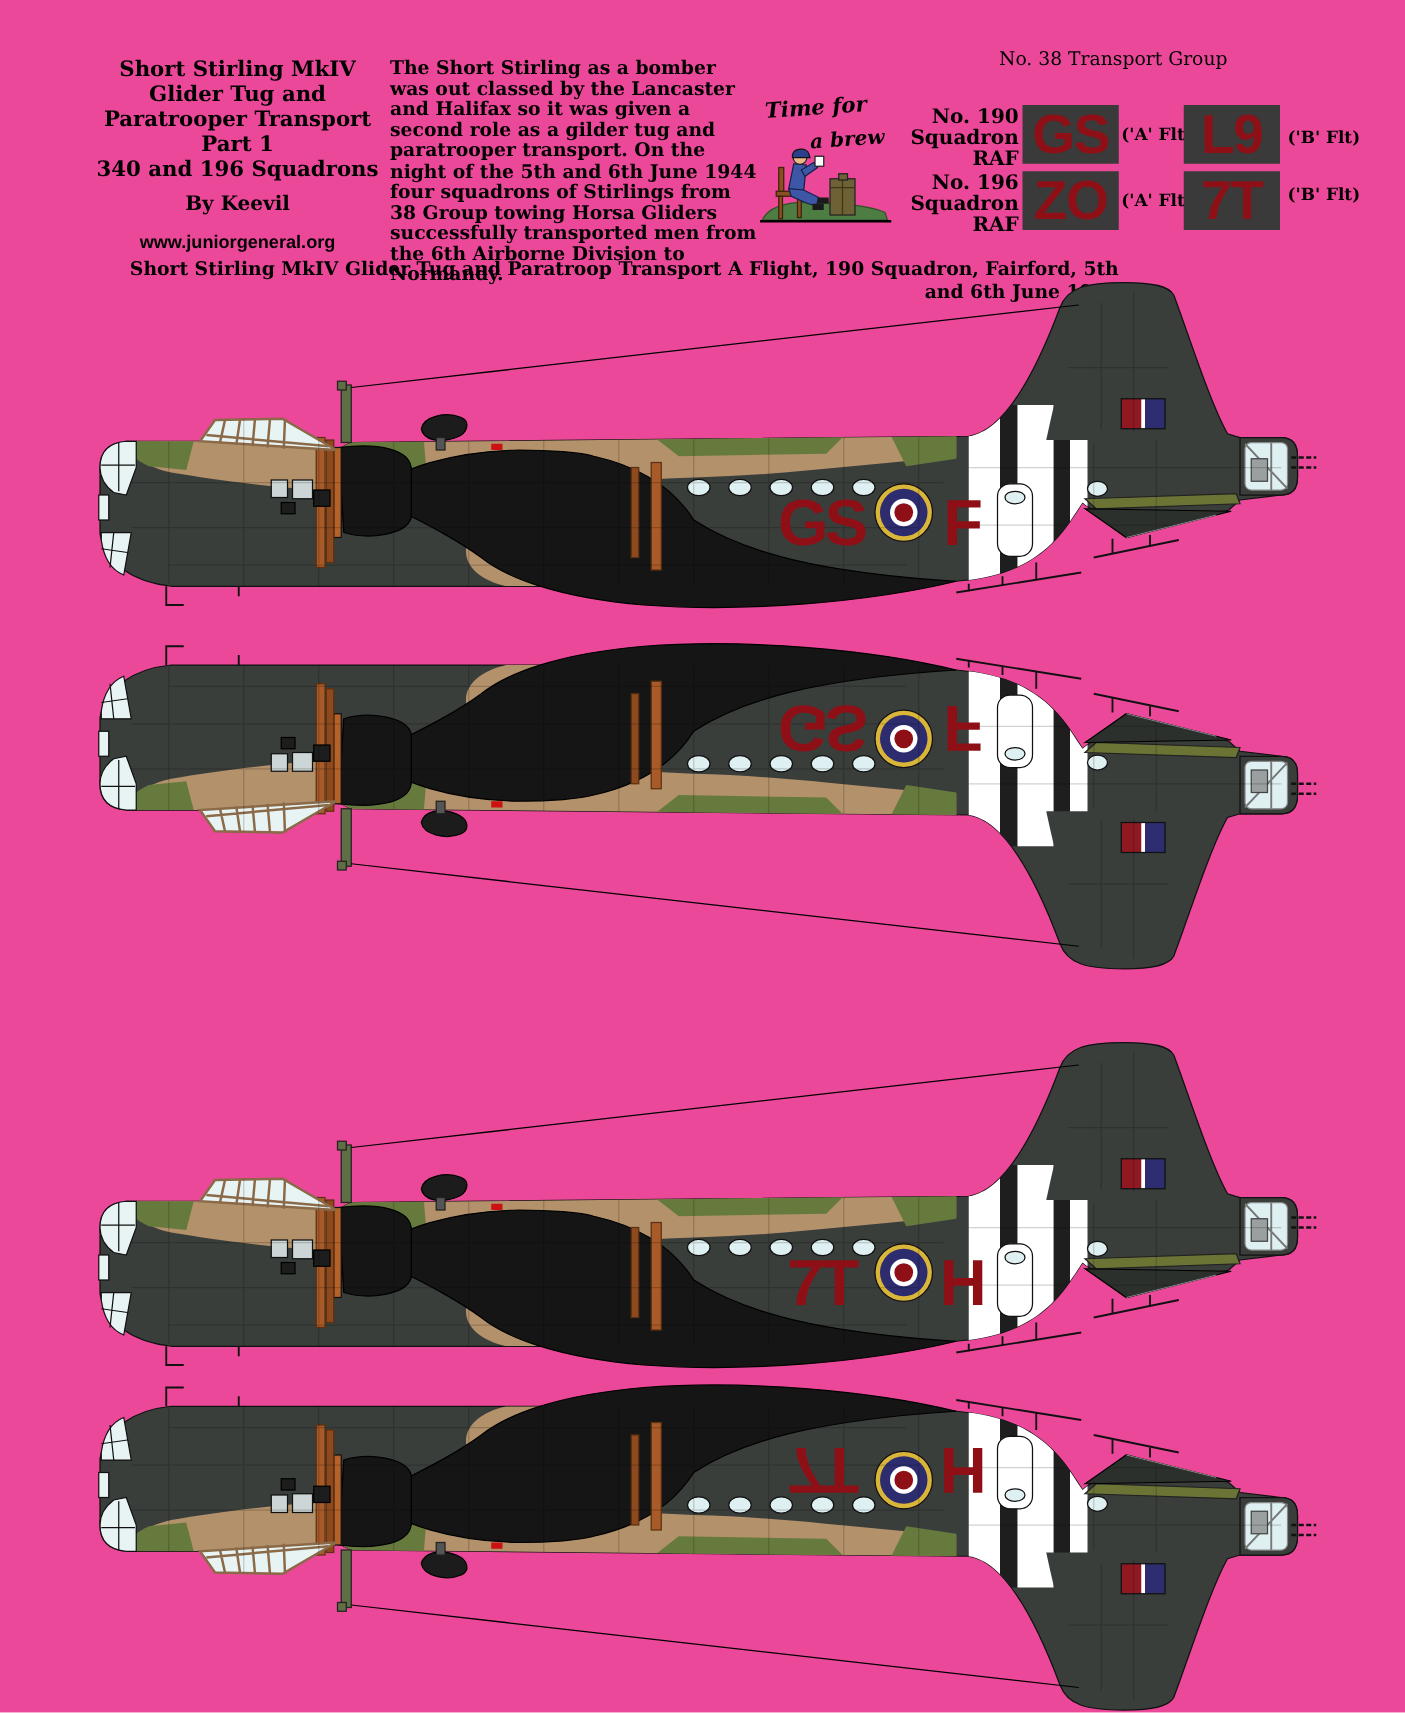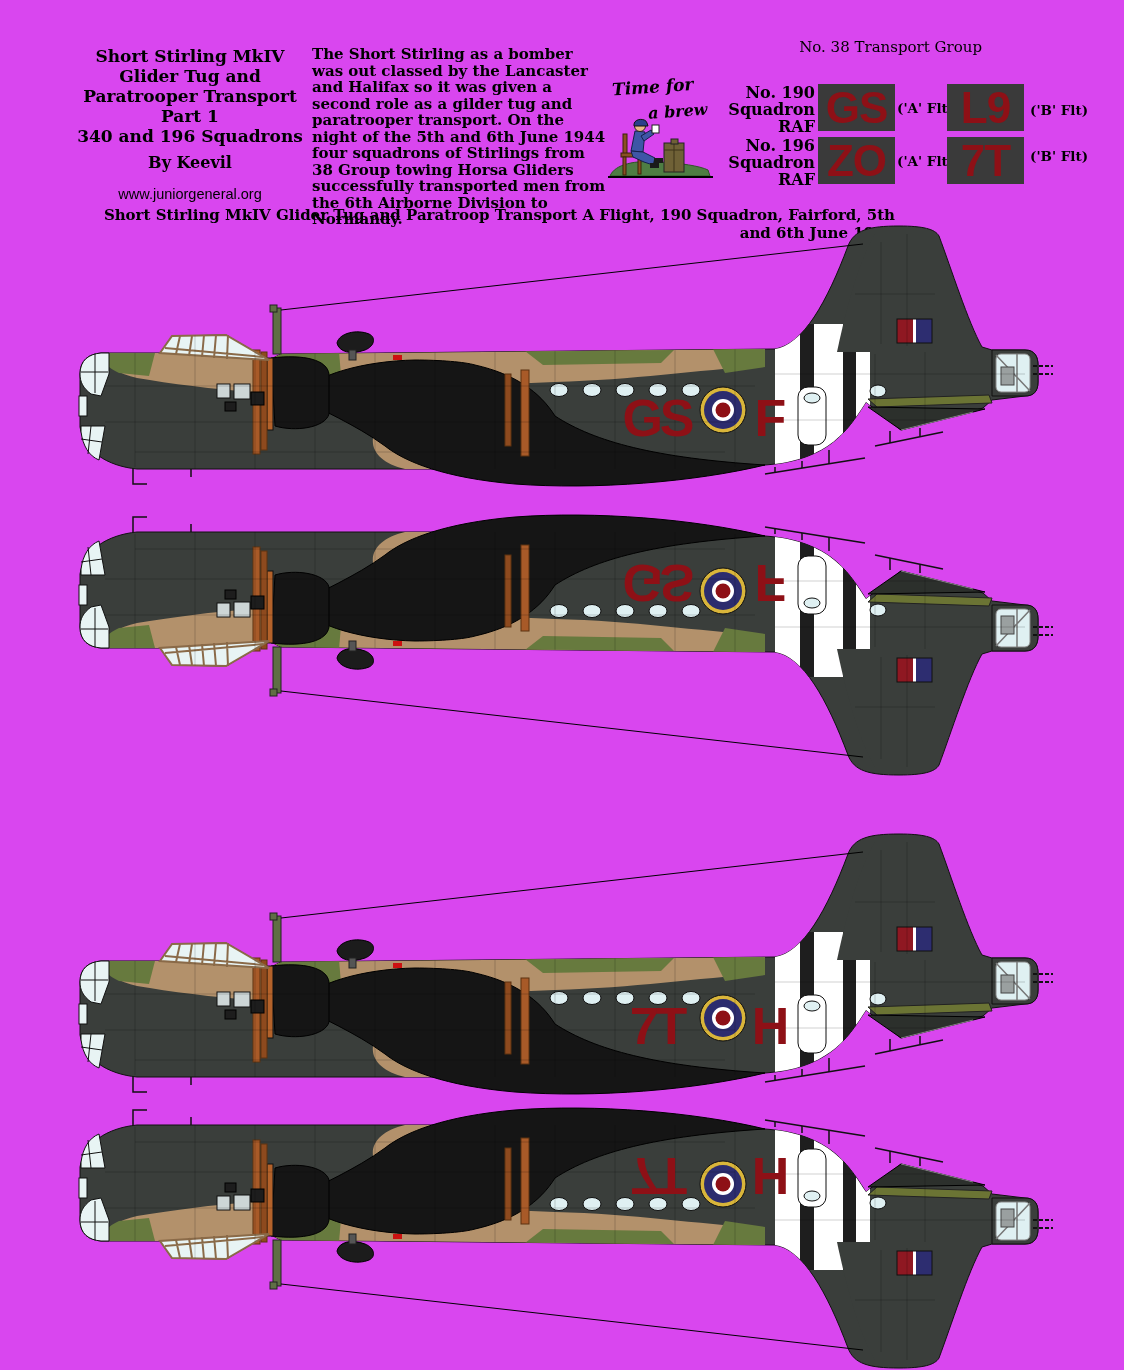--- a/index.html
+++ b/index.html
@@ -1,23 +1,23 @@
 <!DOCTYPE html>
 <html><head>
 <meta charset="utf-8">
 <style>
   html,body{margin:0;padding:0;background:#fff;}
-  #page{position:relative;width:1124px;height:1370px;background:#d946ef;overflow:hidden;
+  #page{position:relative;width:1124px;height:1370px;background:#ec4899;overflow:hidden;
         font-family:"DejaVu Serif",serif;color:#000;}
   .abs{position:absolute;}
   
   #title-block{left:64px;top:46px;width:252px;text-align:center;font-weight:bold;
                font-size:17px;line-height:20px;}
   #author{margin-top:7px;font-size:16px;}
-  #website{margin-top:11px;font-family:"Liberation Sans",sans-serif;font-size:14.5px;font-weight:normal;}
+  #website{margin-top:11px;font-family:"Liberation Sans",sans-serif;font-size:14.5px;font-weight:bold;}
   #intro{left:312px;top:46px;width:296px;font-weight:bold;font-size:15px;line-height:16.5px;}
   
   #brew-text1{left:612px;top:76px;width:100px;font-style:italic;font-weight:bold;font-size:17px;
               transform:rotate(-4deg);}
   #brew-text2{left:648px;top:101px;width:80px;font-style:italic;font-weight:bold;font-size:16px;
               transform:rotate(-4deg);}
   
   #group-title{left:712px;top:38px;width:270px;text-align:right;font-weight:normal;font-size:15px;}
   .sq-label{left:703px;width:112px;text-align:right;font-weight:bold;font-size:16px;line-height:17px;}
   .chip{width:77px;height:47px;background:#3a3a3a;color:#8e1016;text-align:center;

